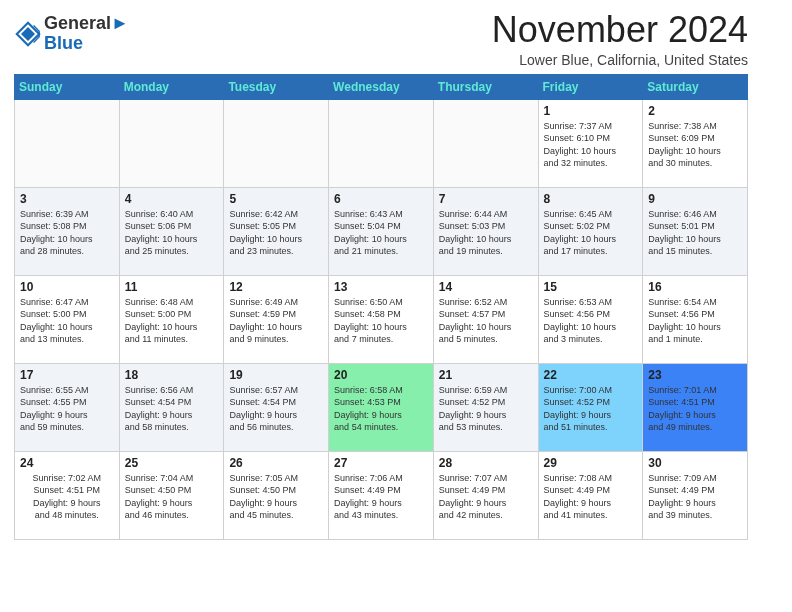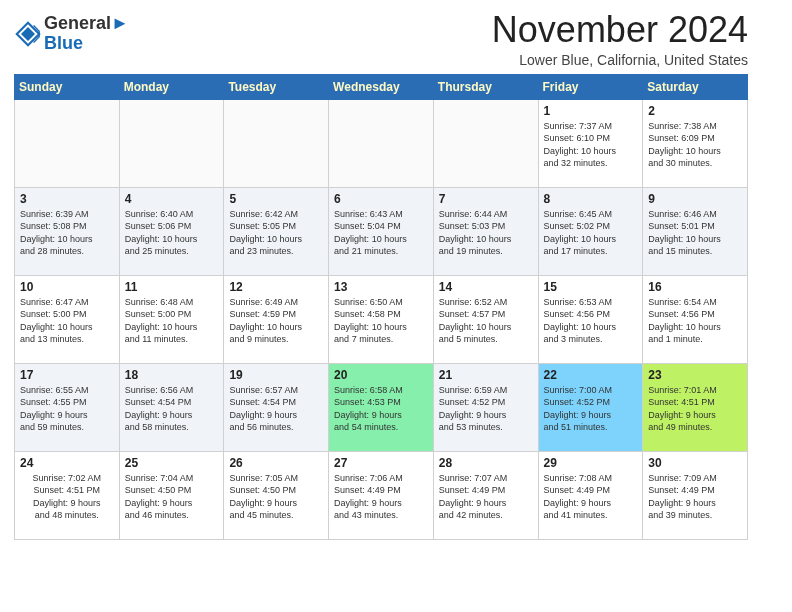--- a/index.html
+++ b/index.html
@@ -53,21 +53,21 @@
     }
     .calendar {
       width: 100%;
       border-collapse: collapse;
       table-layout: fixed;
       margin-top: 6px;
       border: 1px solid #ccc;
     }
     .calendar th {
       background: #2a6db5;
-      color: #fef9c3;
+      color: #5eead4;
       font-size: 12px;
       font-weight: bold;
       padding: 5px 4px;
       text-align: left;
       border: 1px solid #2a6db5;
     }
     .calendar td {
       vertical-align: top;
       padding: 4px 5px;
       border: 1px solid #d0d0d0;
@@ -297,21 +297,21 @@
 Daylight: 9 hours
 and 53 minutes.</div>
           </td>
           <td style="background: #7dd3fc; margin-top: 11px;">
             <span class="day-num">22</span>
             <div class="day-info" style="white-space: pre-line;">Sunrise: 7:00 AM
 Sunset: 4:52 PM
 Daylight: 9 hours
 and 51 minutes.</div>
           </td>
-          <td style="background: #bef264;">
+          <td style="background: #3b82f6;">
             <span class="day-num">23</span>
             <div class="day-info" style="white-space: pre-line;">Sunrise: 7:01 AM
 Sunset: 4:51 PM
 Daylight: 9 hours
 and 49 minutes.</div>
           </td>
         </tr>
         <tr>
           <td style="background: rgb(255, 255, 255);">
             <span class="day-num">24</span>

